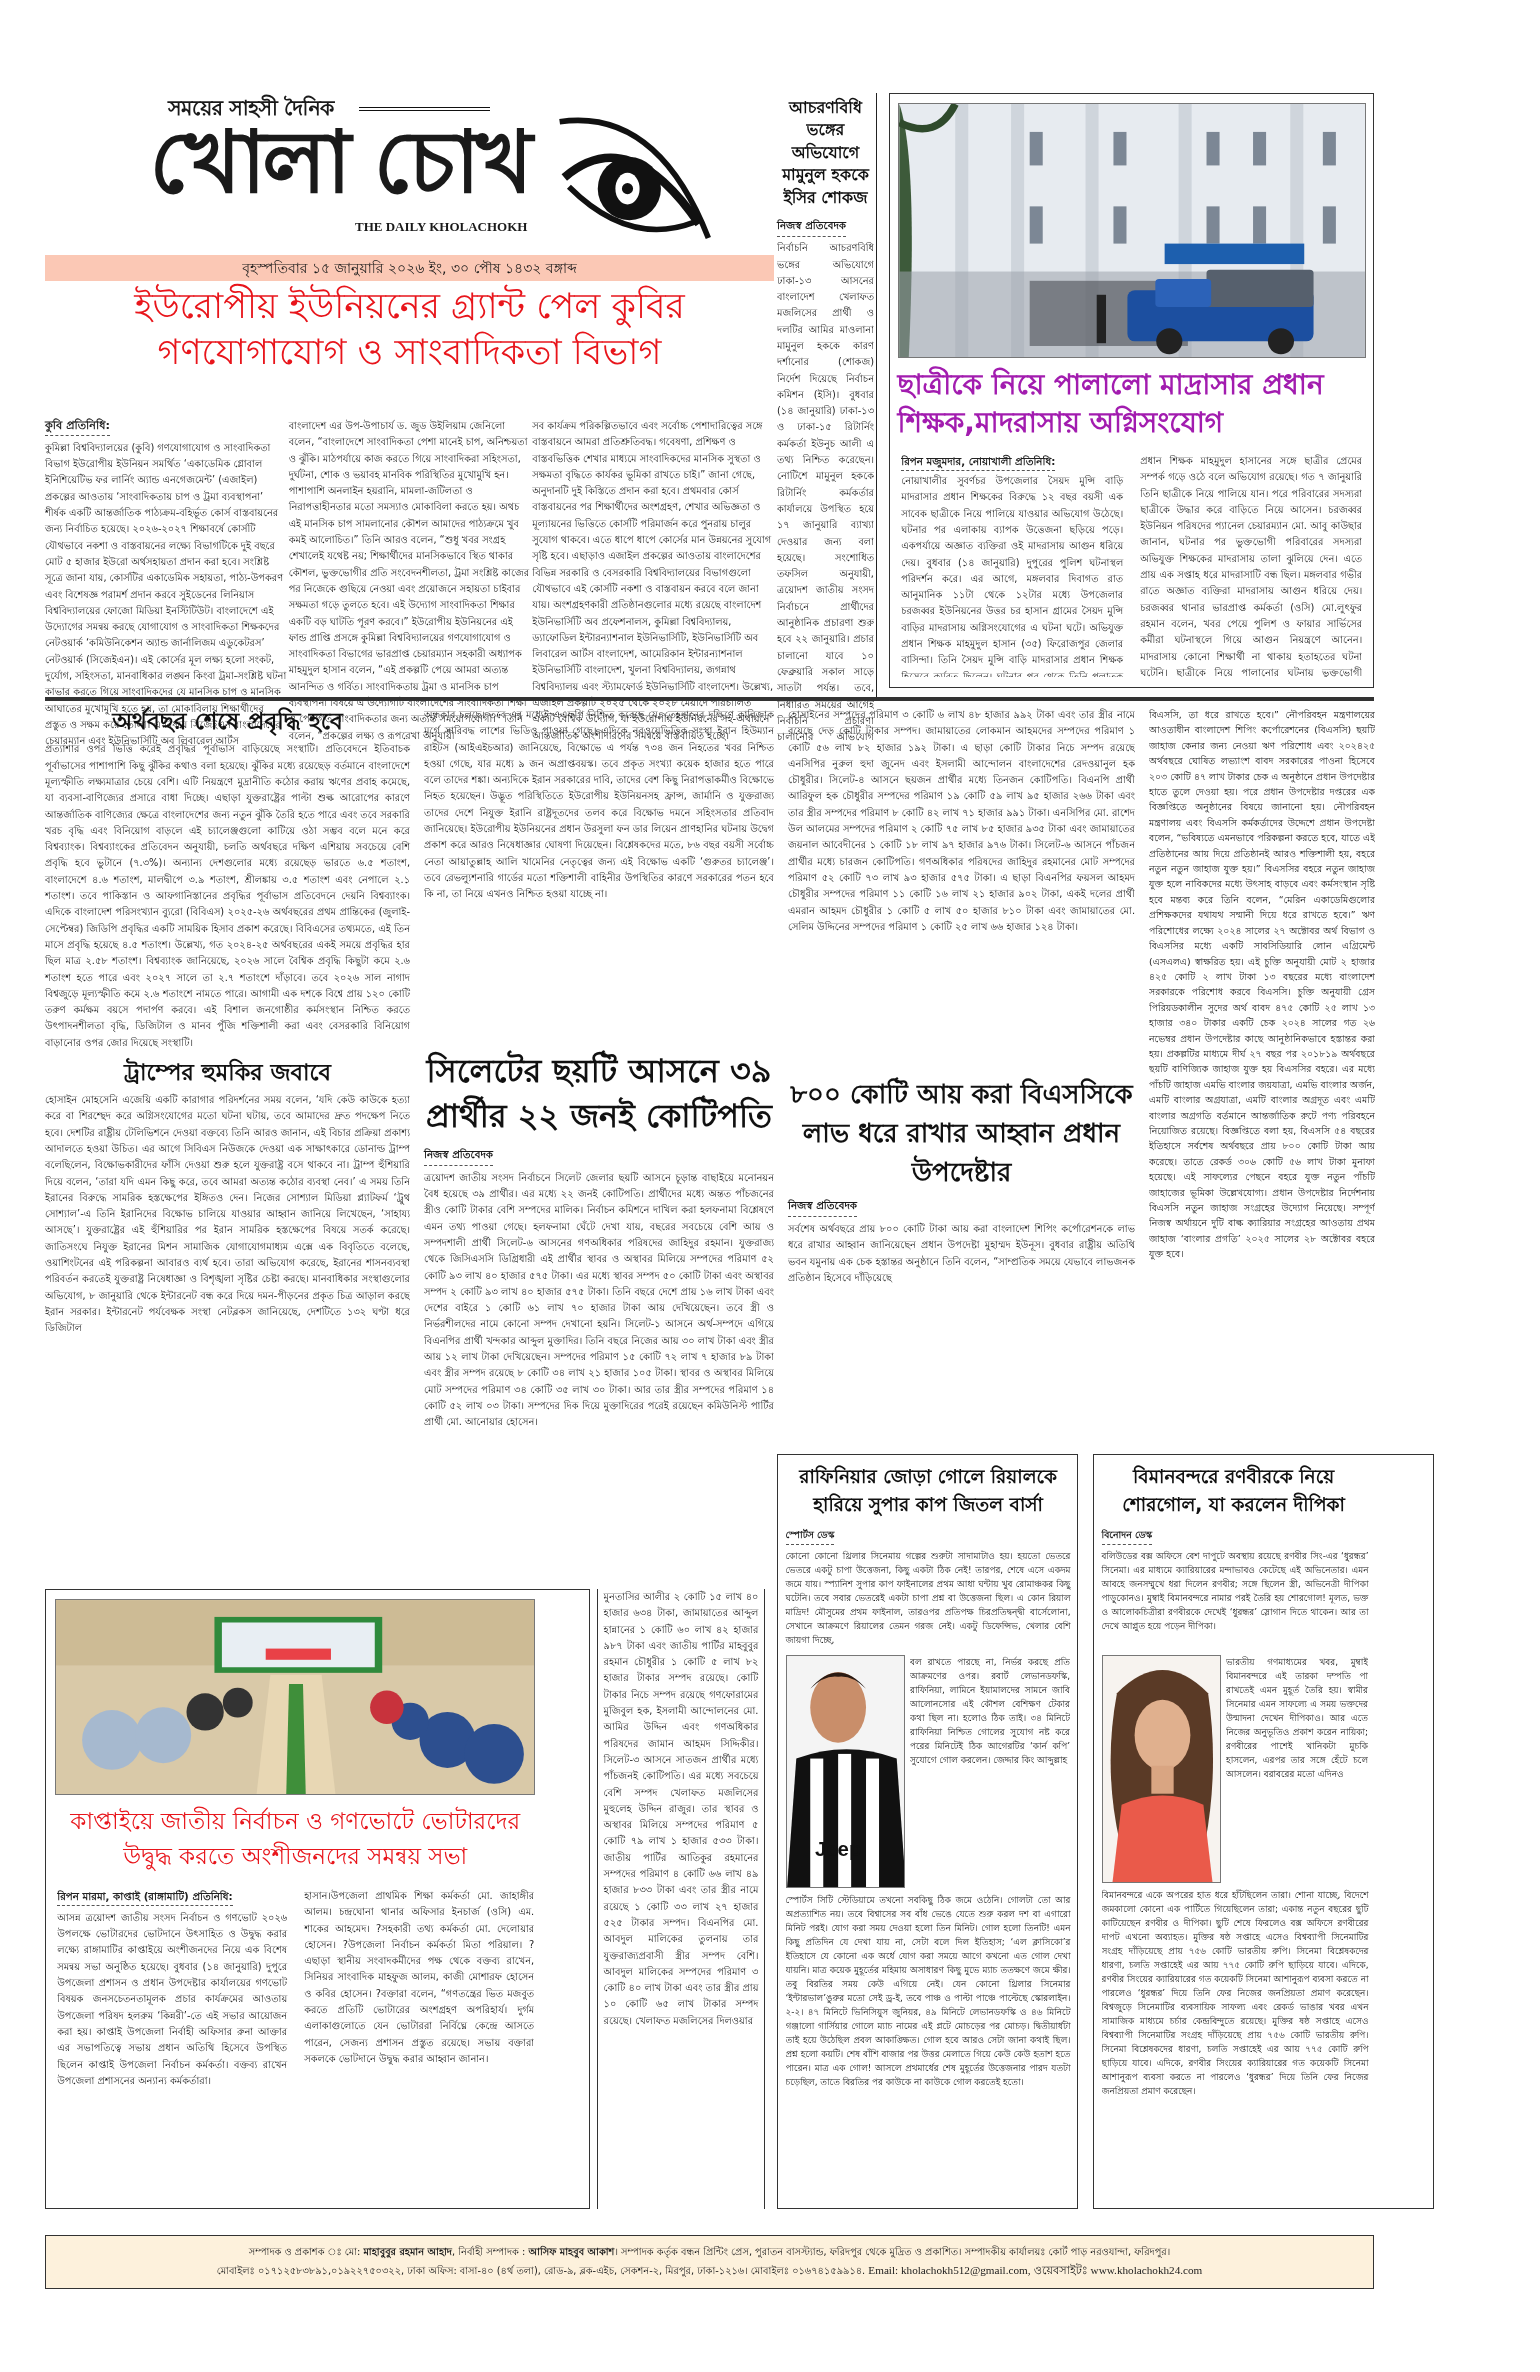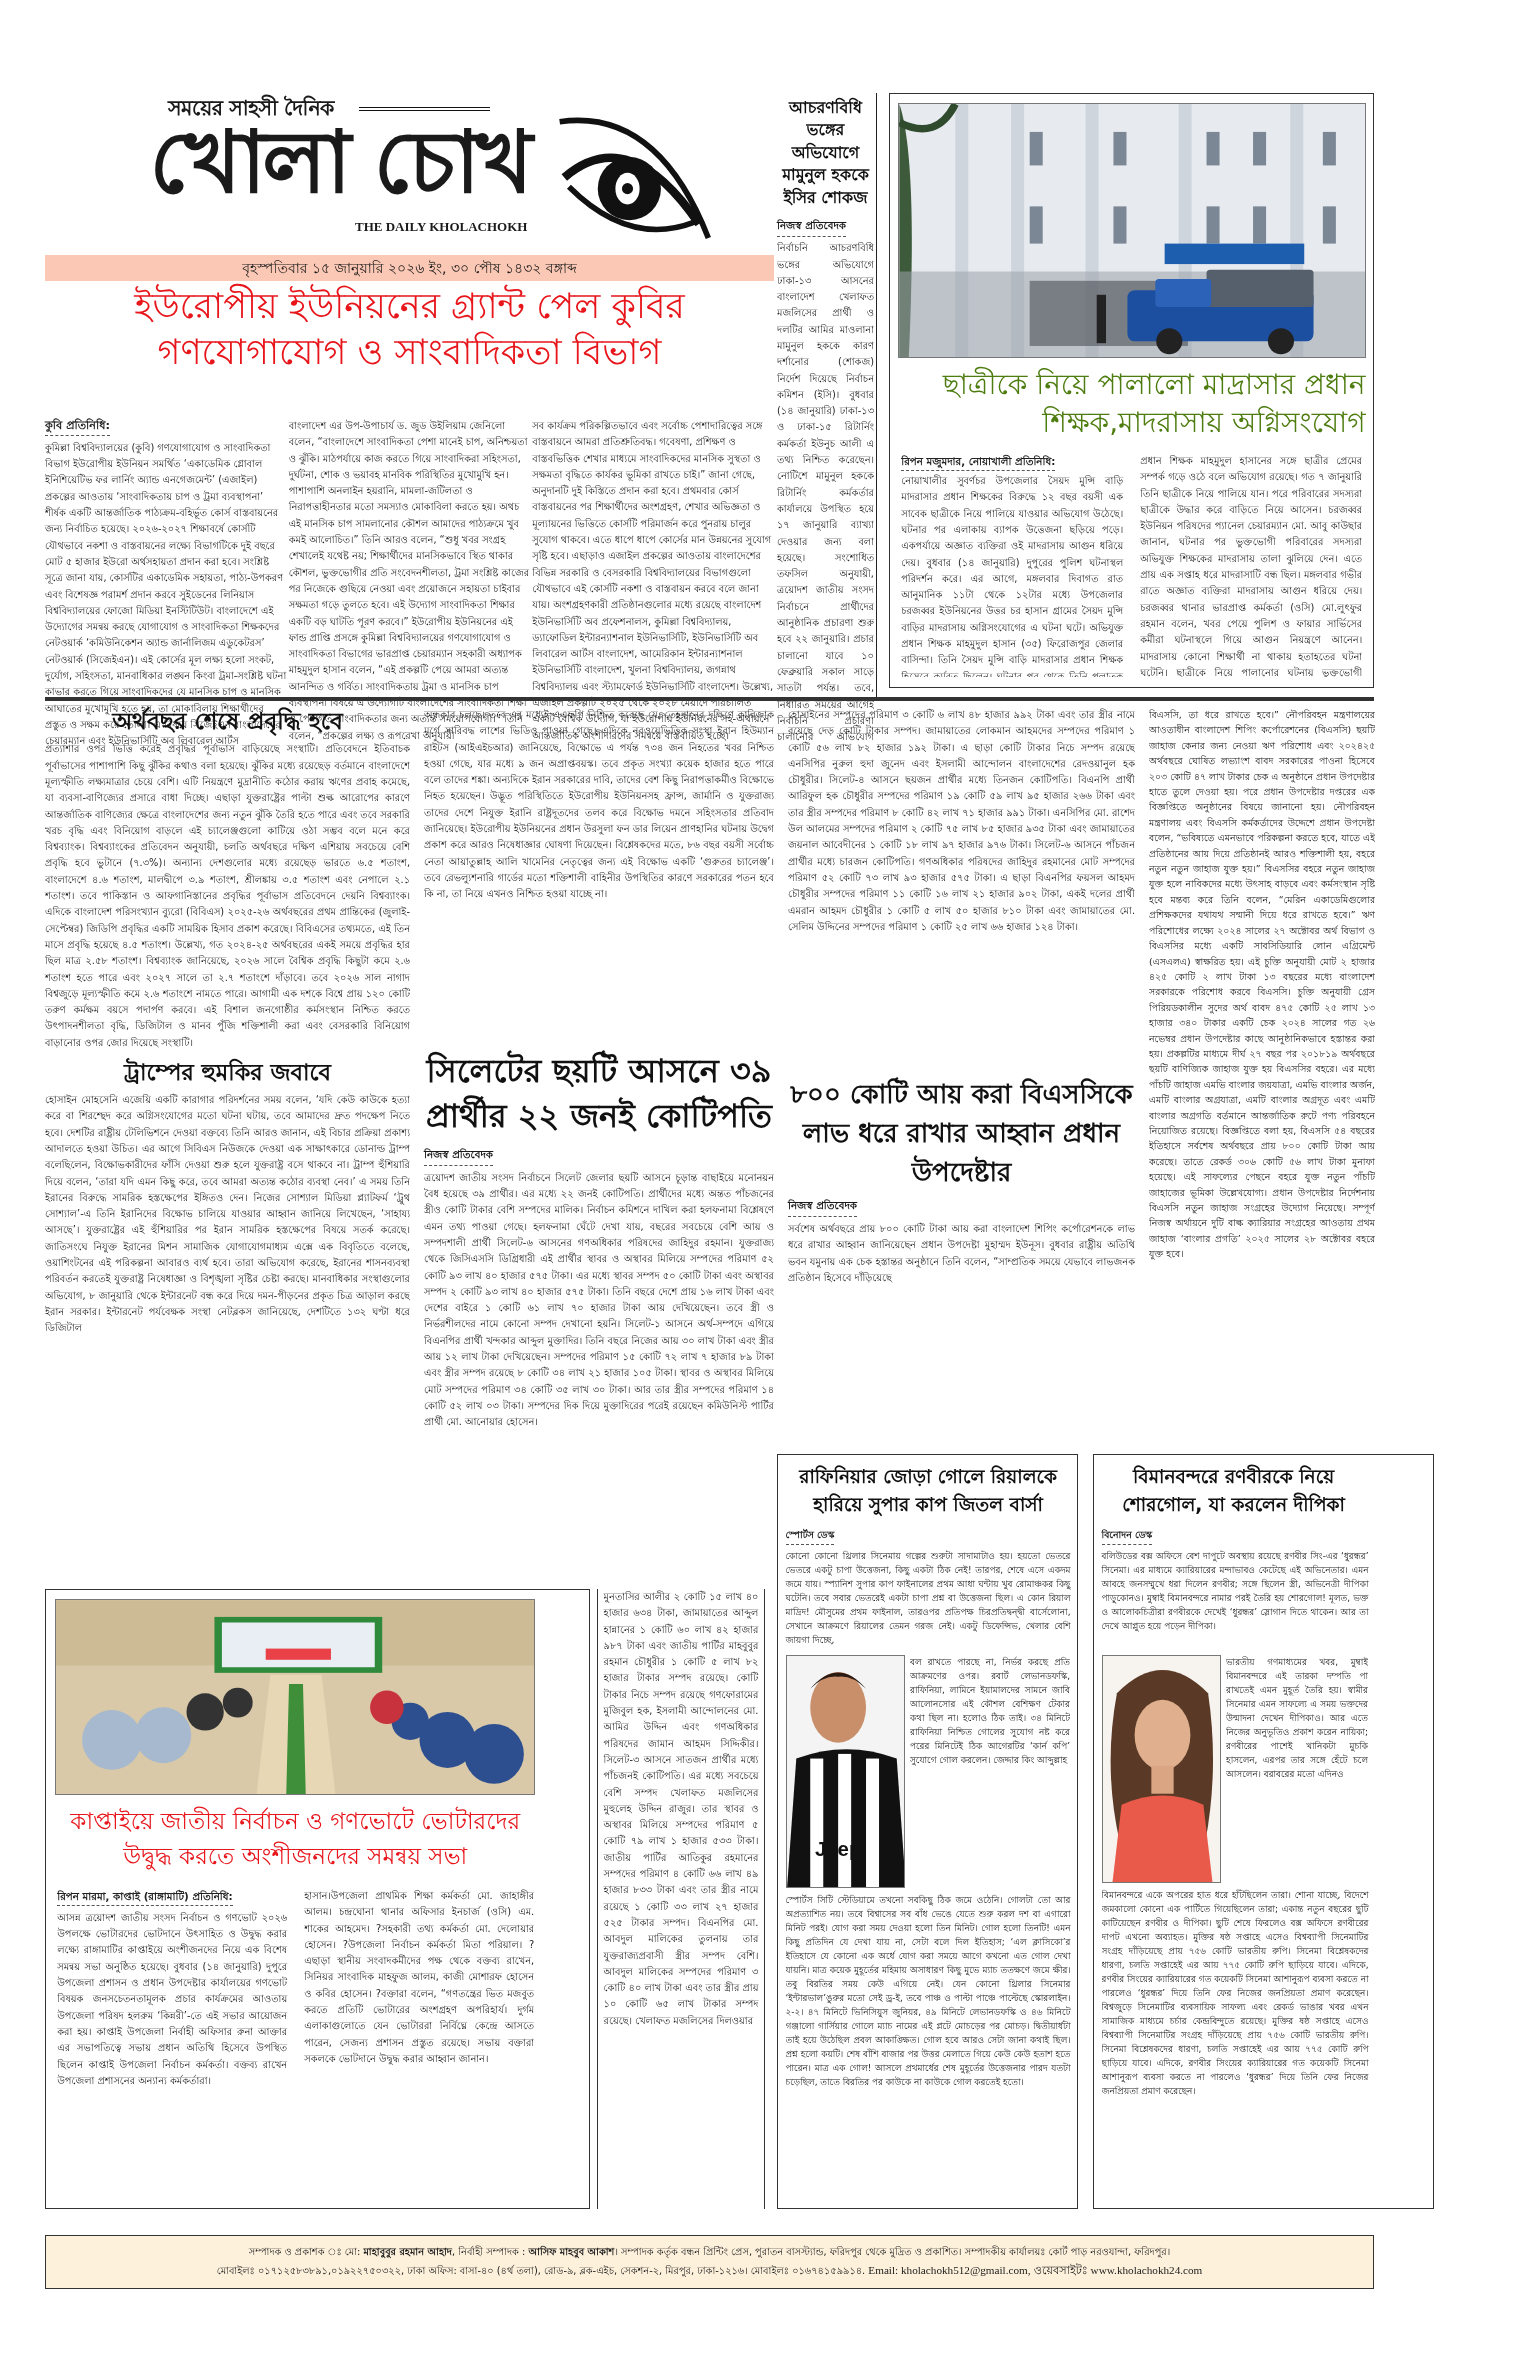--- a/index.html
+++ b/index.html
@@ -4,21 +4,21 @@
 <style>
   * { box-sizing: border-box; margin: 0; padding: 0; }
   html, body { width: 1541px; height: 2373px; background: #ffffff; overflow: hidden; }
   body { position: relative; font-family: "DejaVu Sans", sans-serif; color: #1a1a1a; }
   .abs { position: absolute; }
   .body-text { font-size: 10.7px; line-height: 17.7px; text-align: justify; color: #222; }
   .body-text p { margin: 0; }
   .byline { font-size: 11.2px; font-weight: bold; display: inline-block; border-bottom: 0.9px dashed #555; margin-bottom: 3.7px; padding-bottom: 0.9px; }
   .hl-black { color: #111; font-weight: bold; text-align: center; line-height: 1.25; }
   .hl-red { color: #e8151b; font-weight: normal; text-align: center; line-height: 1.3; }
-  .hl-blue { color: #4d7c0f; font-weight: normal; text-align: right; line-height: 1.35; }
+  .hl-blue { color: #a21caf; font-weight: bold; text-align: left; line-height: 1.35; }
   .rule { position: absolute; background: #333; }
   .box { position: absolute; border: 1.9px solid #333; background: #fff; }
   .cols3 { display: grid; grid-template-columns: 1fr 1fr 1fr; column-gap: 2px; }
   .cols2 { display: grid; grid-template-columns: 1fr 1fr; column-gap: 17px; }
   .photo { position: absolute; border: 0.9px solid #777; overflow: hidden; }
 
   
   #masthead { left: 131px; top: 93px; width: 597px; height: 158px; }
   .tagline { position: absolute; left: 37px; top: 0; font-size: 20.5px; font-weight: bold; font-family: "DejaVu Serif", serif; letter-spacing: -0.5px; }
   .tagline-line { position: absolute; left: 228px; top: 14px; width: 131px; height: 3.7px; border-top: 1.9px solid #111; border-bottom: 0.9px solid #111; }

